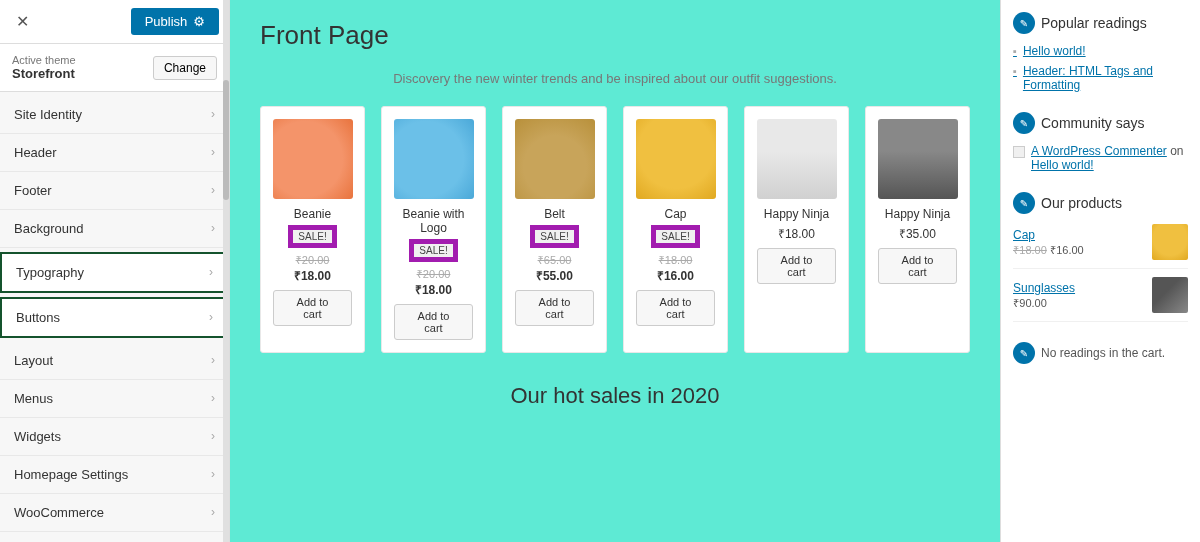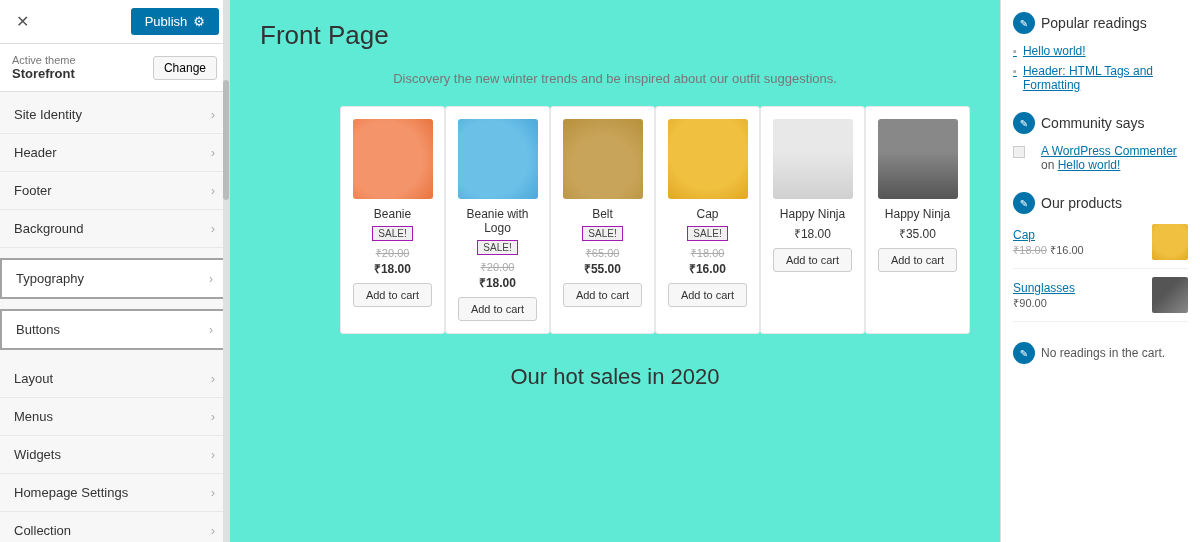--- a/index.html
+++ b/index.html
@@ -65,33 +65,32 @@
       cursor: pointer;
     }
 
     .sidebar-nav {
       flex: 1;
       overflow-y: auto;
       padding: 4px 0;
     }
     .nav-item {
       display: flex;
-      align-items: center;
       justify-content: space-between;
       padding: 11px 14px;
       cursor: pointer;
       border-bottom: 1px solid #e8e8e8;
       font-size: 13px;
       color: #333;
       background: #f7f7f7;
     }
     .nav-item.highlighted {
-      border: 2px solid #a3a3a3;
+      border: 2px solid #14532d;
       background: #fff;
-      margin: 10px 0;
+      margin: 4px 0;
     }
     .nav-item .chevron { color: #aaa; font-size: 12px; }
 
     .sidebar-scroll-bar {
       position: absolute;
       right: 0;
       top: 0;
       width: 6px;
       height: 100%;
       background: #e0e0e0;
@@ -116,21 +115,22 @@
       font-weight: 300;
       color: #333;
       margin-bottom: 20px;
     }
     .collection-section { text-align: center; margin-bottom: 30px; }
     .collection-title { font-size: 22px; font-weight: 400; color: #333; margin-bottom: 8px; }
     .collection-sub { color: #777; font-size: 13px; margin-bottom: 20px; }
 
     .products-grid {
       display: flex;
-      justify-content: flex-end;
+      gap: 12px;
+      justify-content: space-between;
       margin-bottom: 30px;
     }
     .product-card {
       border: 1px solid #e8e8e8;
       border-radius: 3px;
       padding: 12px;
       width: 105px;
       text-align: center;
       background: #fff;
     }
@@ -152,33 +152,33 @@
     .beanie-blue { background: radial-gradient(circle at 40% 50%, #6bc0e8 60%, #4aa8d8 100%); }
     .belt-tan { background: radial-gradient(circle at 50% 60%, #c8a45a 50%, #b8903a 100%); }
     .cap-yellow { background: radial-gradient(circle at 50% 40%, #f0c040 60%, #e0a820 100%); }
     .ninja-gray { background: linear-gradient(180deg, #e8e8e8 40%, #d0d0d0 100%); }
     .ninja-dark { background: linear-gradient(180deg, #888 40%, #555 100%); }
 
     .product-name { font-size: 12px; color: #333; margin-bottom: 4px; font-weight: 500; }
     .sale-badge {
       display: inline-block;
       background: #f0f0f0;
-      border: 1px solid #a21caf;
+      border: 5px solid #a21caf;
       font-size: 10px;
       padding: 1px 5px;
       margin-bottom: 4px;
       color: #444;
     }
     .price-old { text-decoration: line-through; color: #aaa; font-size: 11px; }
     .price-new { color: #333; font-size: 12px; font-weight: 600; }
     .price-single { color: #333; font-size: 12px; }
     .add-to-cart-btn {
       width: 100%;
       margin-top: 6px;
-      padding: 5px 0;
+      padding: 5px 12px;
       border: 1px solid #ccc;
       background: #f7f7f7;
       border-radius: 3px;
       font-size: 11px;
       cursor: pointer;
       color: #333;
     }
 
     .hot-sales-section { text-align: center; margin-bottom: 20px; }
     .hot-sales-title { font-size: 22px; font-weight: 400; color: #333; margin-bottom: 8px; }
@@ -222,21 +222,21 @@
       margin-bottom: 6px;
       color: #0073aa;
       text-decoration: underline;
       font-size: 12px;
       cursor: pointer;
     }
     .doc-icon { color: #aaa; font-size: 11px; margin-top: 1px; }
     .comment-item {
       display: flex;
       align-items: flex-start;
-      gap: 16px;
+      gap: 6px;
       margin-bottom: 6px;
     }
     .comment-box { width: 12px; height: 12px; border: 1px solid #ccc; background: #f0f0f0; margin-top: 2px; flex-shrink: 0; }
     .comment-text { font-size: 12px; color: #555; }
     .comment-link { color: #0073aa; text-decoration: underline; cursor: pointer; }
 
     .our-products-section .product-mini {
       display: flex;
       align-items: center;
       justify-content: space-between;
@@ -322,21 +322,21 @@
       </div>
       <div class="nav-item">
         <span>Widgets</span>
         <span class="chevron">›</span>
       </div>
       <div class="nav-item">
         <span>Homepage Settings</span>
         <span class="chevron">›</span>
       </div>
       <div class="nav-item">
-        <span>Collection</span>
+        <span>WooCommerce</span>
         <span class="chevron">›</span>
       </div>
       <div class="nav-item">
         <span>Additional CSS</span>
         <span class="chevron">›</span>
       </div>
     </div>
 
   <div class="sidebar-scroll-bar">
     <div class="sidebar-scroll-thumb"></div>

